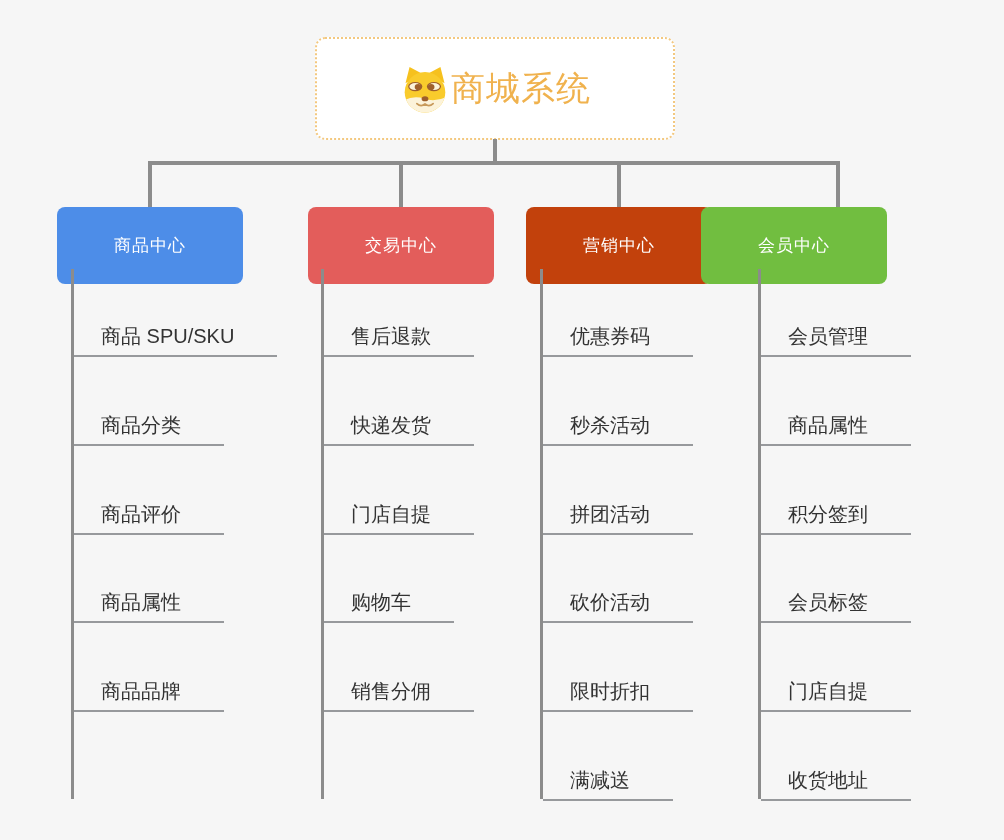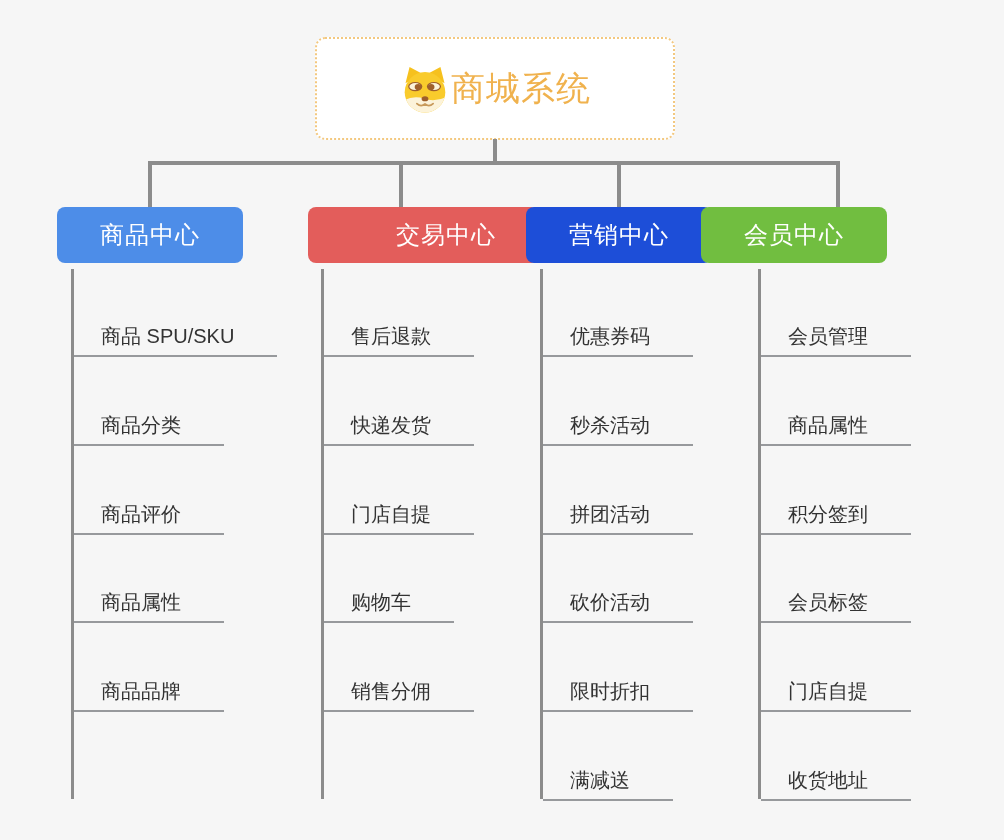--- a/index.html
+++ b/index.html
@@ -25,25 +25,25 @@
 
   
   .line{position:absolute;background:#8C8C8C;}
   .stem{left:493px;top:139px;width:4px;height:24px;}
   .hbar{left:148px;top:161px;width:692px;height:4px;}
   .drop{top:161px;width:4px;height:46px;}
   .drop.d1{left:148px;} .drop.d2{left:399px;} .drop.d3{left:617px;} .drop.d4{left:836px;}
 
   
   .branch{
-    position:absolute;top:207px;width:186px;height:56px;border-radius:8px;
+    position:absolute;top:207px;width:186px;height:77px;border-radius:8px;
     display:flex;align-items:center;justify-content:center;
-    color:#FFFFFF;font-size:24px;letter-spacing:1px;white-space:nowrap;
+    color:#FFFFFF;font-size:17px;letter-spacing:1px;white-space:nowrap;
   }
-  .branch.b1{left:57px;} .branch.b2{left:308px;padding-left:45px;} .branch.b3{left:526px;} .branch.b4{left:701px;}
+  .branch.b1{left:57px;} .branch.b2{left:308px;} .branch.b3{left:526px;} .branch.b4{left:701px;}
 
   
   .col{
     position:absolute;top:269px;height:530px;width:235px;
     border-left:3px solid #8C8C8C;box-sizing:border-box;
   }
   .col.c1{left:71px;} .col.c2{left:321px;} .col.c3{left:540px;} .col.c4{left:758px;}
   .child{
     display:block;width:fit-content;
     margin-top:57.75px;
@@ -79,21 +79,21 @@
 
   <div class="line stem"></div>
   <div class="line hbar"></div>
   <div class="line drop d1"></div>
   <div class="line drop d2"></div>
   <div class="line drop d3"></div>
   <div class="line drop d4"></div>
 
   <div class="branch b1" style="background: rgb(77, 141, 232);">商品中心</div>
   <div class="branch b2" style="background: rgb(227, 93, 91);">交易中心</div>
-  <div class="branch b3" style="background: #1d4ed8; font-family: Liberation Serif, serif;">营销中心</div>
+  <div class="branch b3" style="background: #c2410c; font-family: Liberation Serif, serif;">营销中心</div>
   <div class="branch b4" style="background: rgb(113, 190, 64);">会员中心</div>
 
   <div class="col c1">
     <div class="child">商品 SPU/SKU</div>
     <div class="child">商品分类</div>
     <div class="child">商品评价</div>
     <div class="child">商品属性</div>
     <div class="child">商品品牌</div>
   </div>
 

